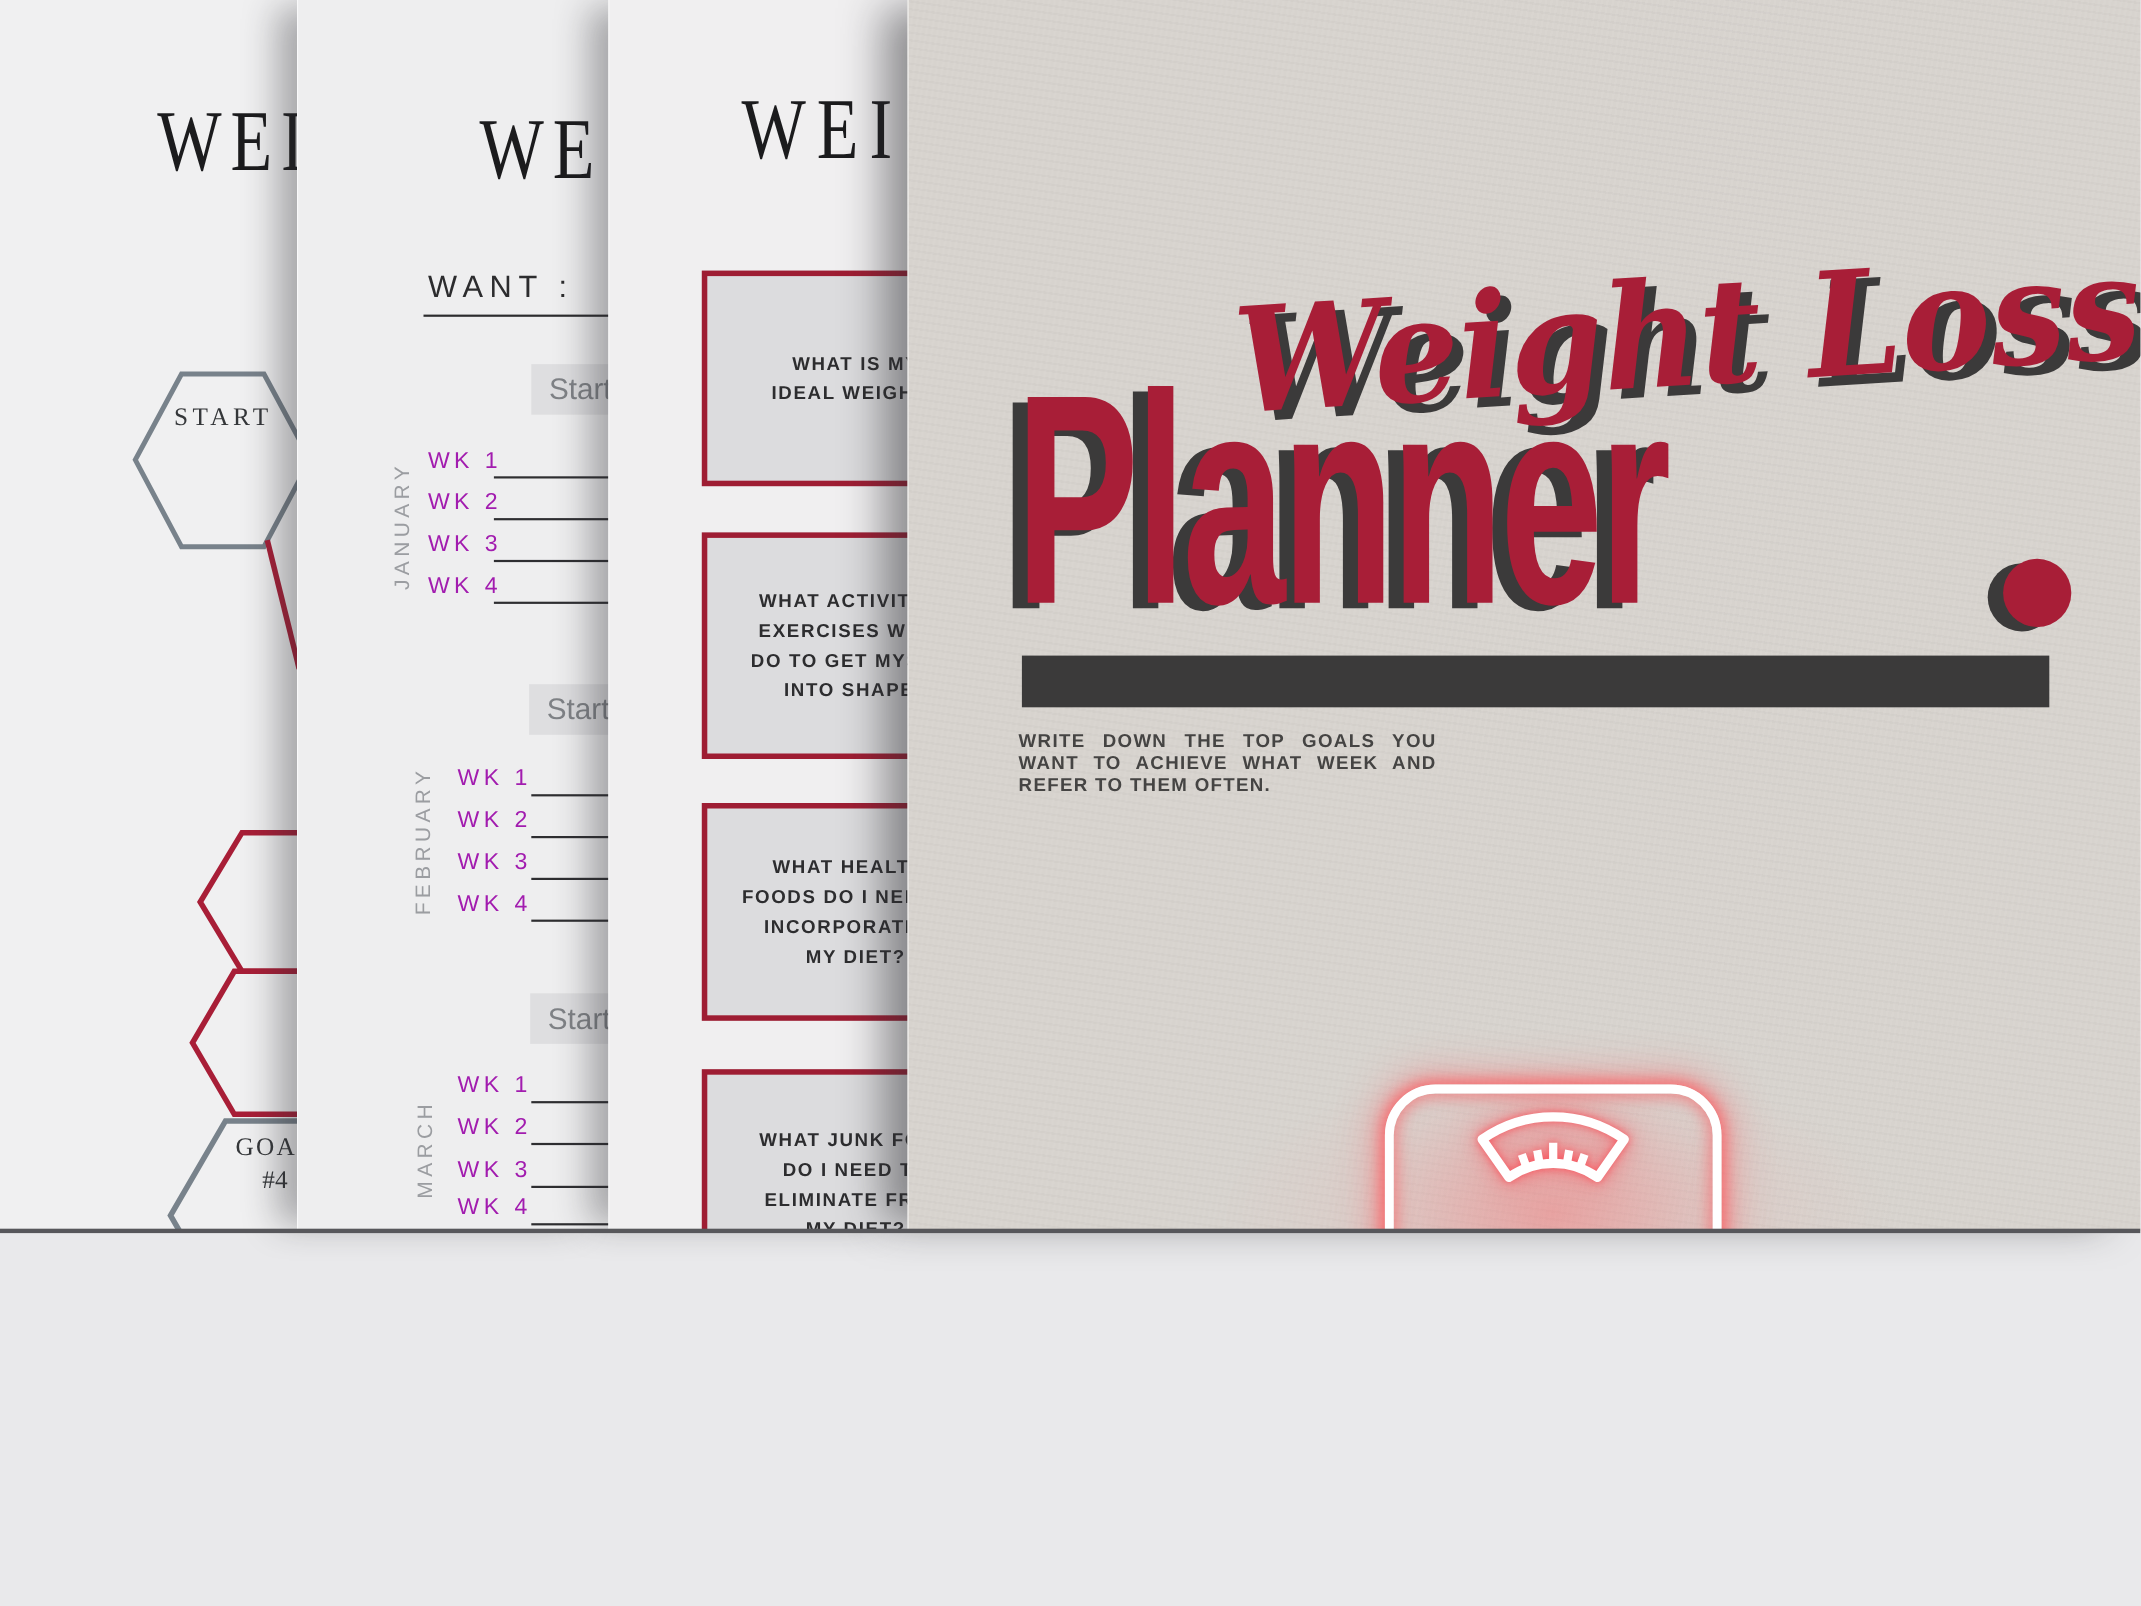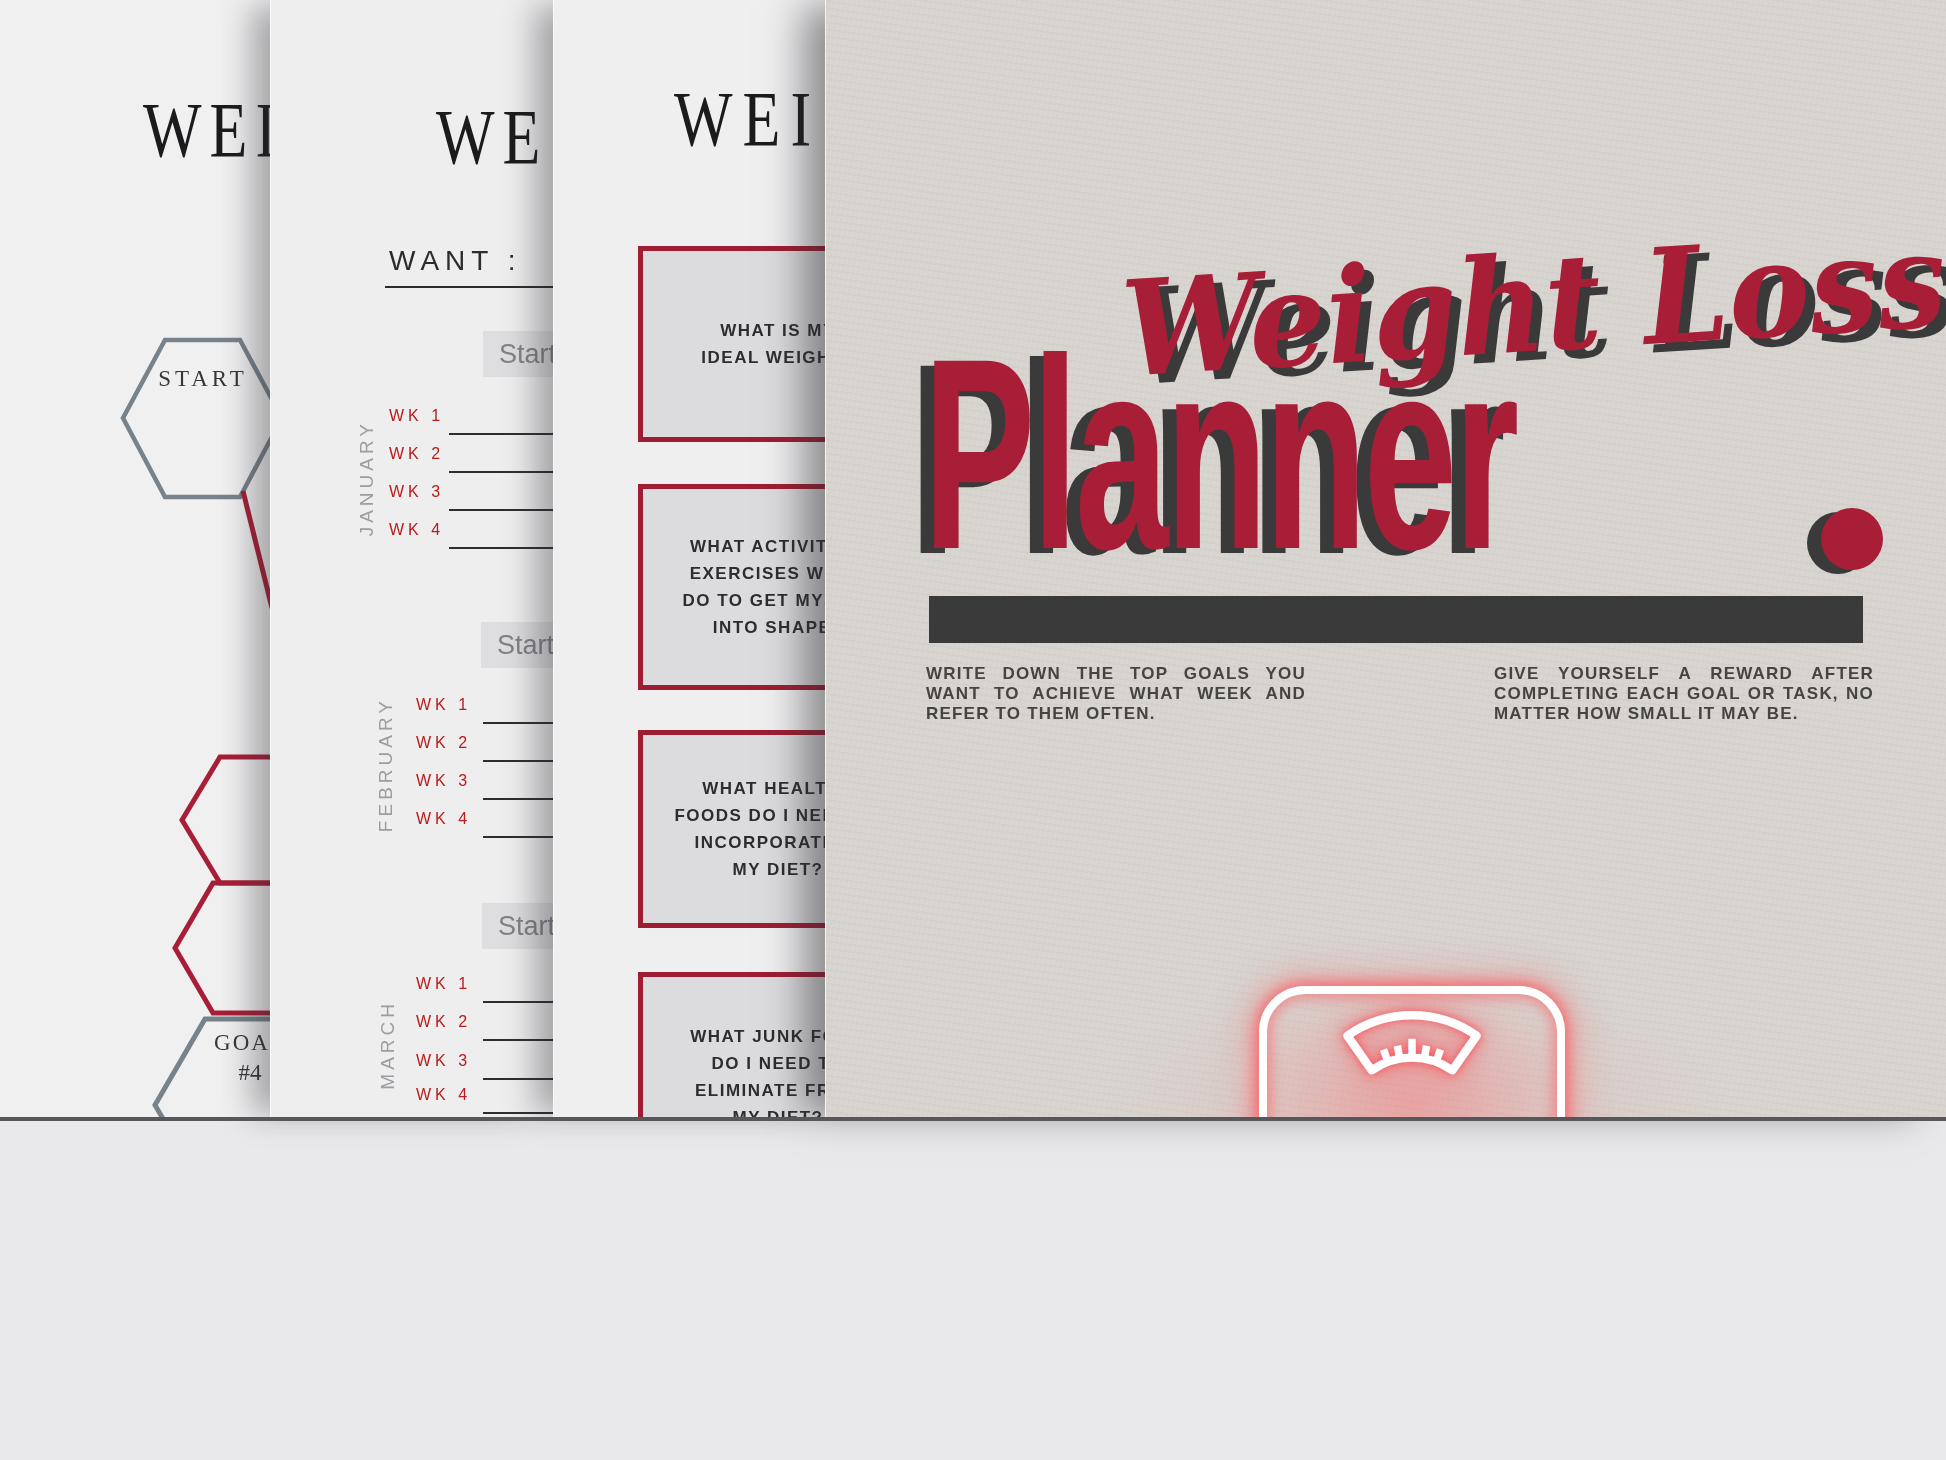--- a/index.html
+++ b/index.html
@@ -17,21 +17,21 @@
       box-shadow:-28px 0 36px -6px rgba(45,45,50,.5);border-left:1px solid rgba(255,255,255,.75);}
   .ptitle{position:absolute;font-family:"Liberation Serif","DejaVu Serif",serif;font-size:62px;
           letter-spacing:8px;color:#1b1b1d;transform:scaleY(1.27);transform-origin:top left;white-space:nowrap;}
   
   .hex-label{position:absolute;font-family:"Liberation Serif",serif;color:#35373a;text-align:center;}
   
   .year-label{position:absolute;left:118px;top:245px;font-size:28px;letter-spacing:6px;color:#2c2c2e;}
   .year-line{position:absolute;left:114px;top:286px;width:172px;height:2px;background:#2c2c2e;}
   .shead{position:absolute;width:110px;height:46px;background:#dedee0;color:#7f8286;font-size:27px;
          display:flex;align-items:center;padding-left:16px;box-sizing:border-box;}
-  .wk{position:absolute;color:#b91c1c;font-size:16px;letter-spacing:4px;white-space:nowrap;}
+  .wk{position:absolute;color:#a21caf;font-size:21px;letter-spacing:4px;white-space:nowrap;}
   .wkline{position:absolute;height:2px;background:#2e2e31;}
   .month{position:absolute;writing-mode:vertical-rl;transform:rotate(180deg);color:#9b9da1;
          font-size:19px;letter-spacing:4px;}
   
   .qbox{position:absolute;left:84px;width:280px;background:#dcdcde;border:5px solid #9e1d33;
         box-sizing:border-box;display:flex;align-items:center;justify-content:center;text-align:center;
         color:#2d2d2f;font-size:17px;font-weight:600;letter-spacing:1.5px;line-height:27px;white-space:pre-line;}
   
   .script-title{position:absolute;left:292px;top:252px;z-index:1;font-family:"DejaVu Serif",serif;
         font-style:italic;font-weight:bold;font-size:132px;color:#a81e37;white-space:nowrap;
@@ -137,25 +137,20 @@
     <div class="script-title">Weight Loss</div>
     <div class="planner-title">Planner</div>
     <div class="title-dot"></div>
     <div class="title-bar"></div>
 
     <div class="note note-left">
       <div>WRITE DOWN THE TOP GOALS YOU</div>
       <div>WANT TO ACHIEVE WHAT WEEK AND</div>
       <div class="last">REFER TO THEM OFTEN.</div>
     </div>
-    <div class="note note-right">
-      <div>GIVE YOURSELF A REWARD AFTER</div>
-      <div>COMPLETING EACH GOAL OR TASK, NO</div>
-      <div class="last">MATTER HOW SMALL IT MAY BE.</div>
-    </div>
 
     <div class="scale-glow"></div>
     <div class="scale">
       <svg class="dial" viewBox="0 0 160 80">
         <path d="M11.1,31.7 A120,120 0 0 1 148.9,31.7 L123,68.6 A75,75 0 0 0 37,68.6 Z" fill="none" stroke="#ffffff" stroke-width="9" stroke-linejoin="round"></path>
         <path d="M54.3,59.5 L49.6,46.3 M66.9,56.1 L64.5,42.4 M80,55 L80,35 M93.1,56.1 L95.5,42.4 M105.7,59.5 L110.4,46.3" stroke="#ffffff" stroke-width="8" fill="none"></path>
       </svg>
     </div>
   </div>
 

